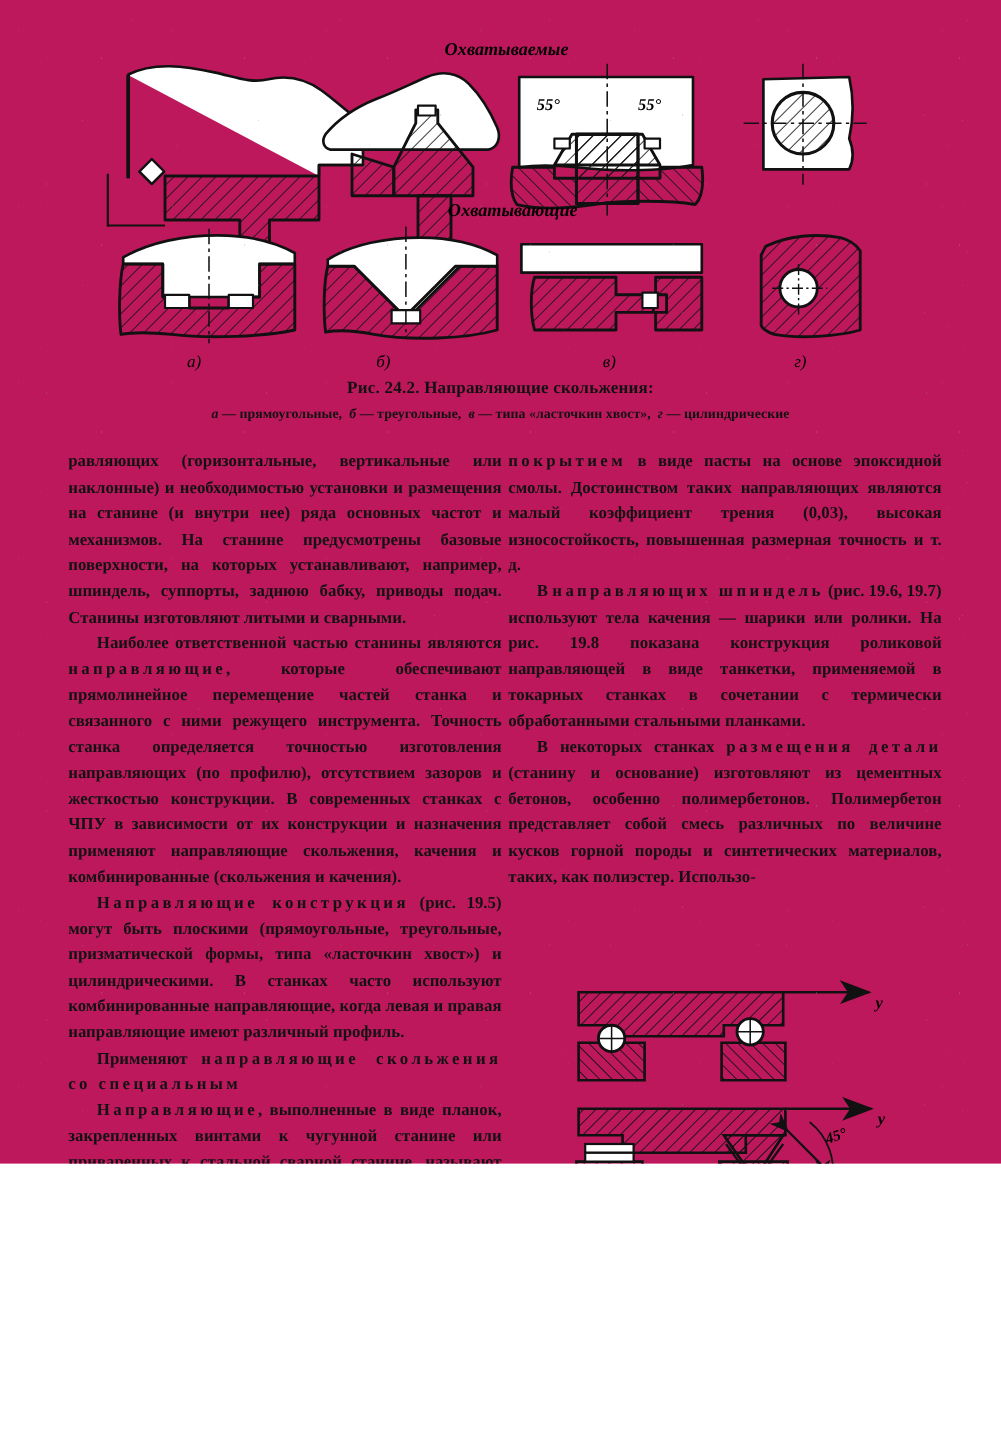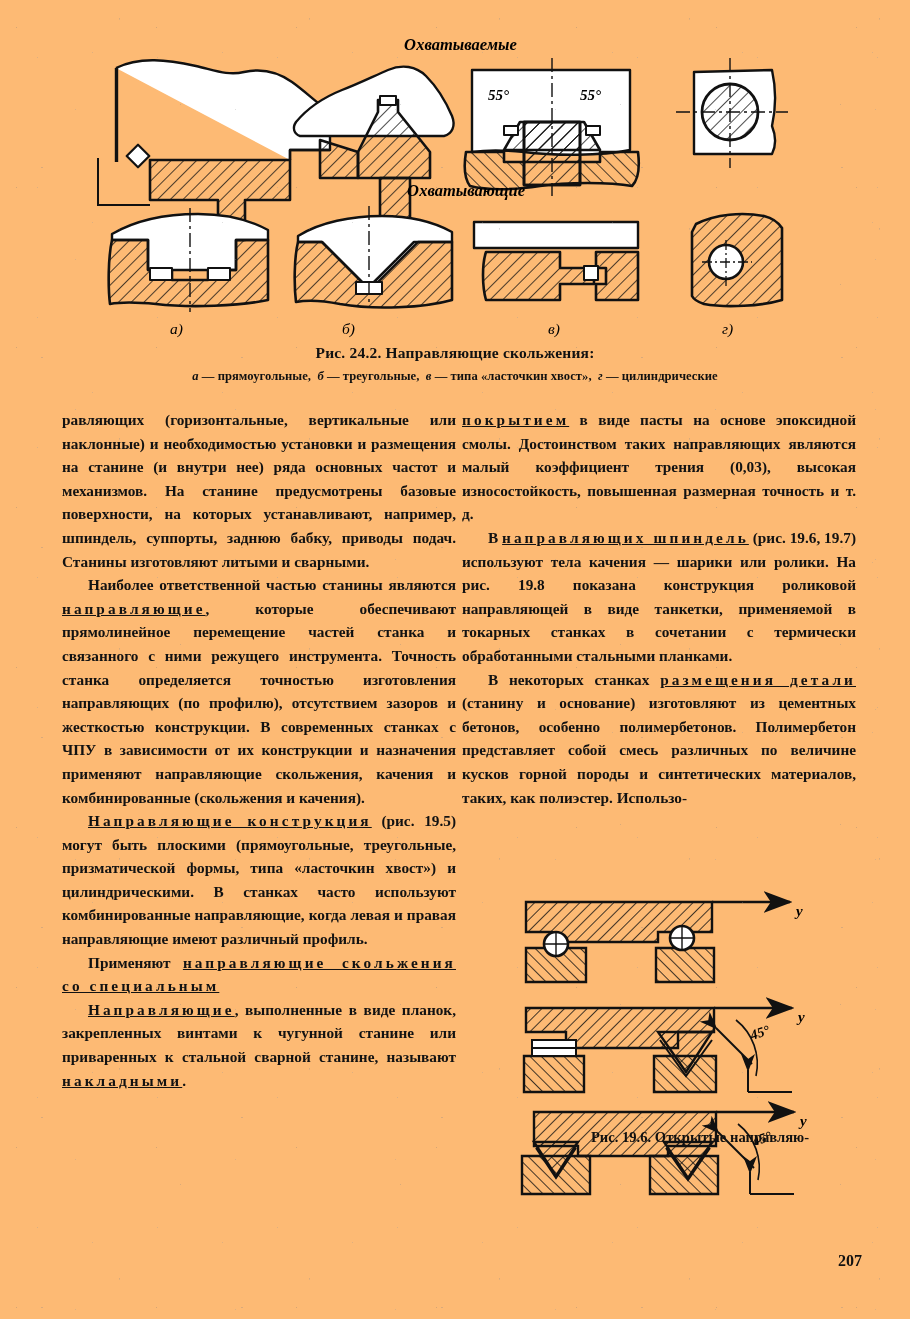--- a/index.html
+++ b/index.html
@@ -7,23 +7,23 @@
     padding: 0;
     background: #ffffff;
   }
   body {
     font-family: "Liberation Serif", serif;
     color: #111111;
   }
   .page {
     position: relative;
     width: 910px;
-    height: 1319px;
+    height: 1058px;
     margin: 0 auto;
-    background: #fdba74;
+    background: #be185d;
     overflow: hidden;
   }
 
   
   .scan-noise {
     position: absolute;
     inset: 0;
     pointer-events: none;
     opacity: .30;
     background-image:
@@ -103,21 +103,20 @@
   .col-left  { left: 62px; }
   .col-right { left: 462px; }
 
   .col p {
     margin: 0;
     text-indent: 26px;
   }
   .col p.noindent { text-indent: 0; }
   .sp {
     letter-spacing: 3.1px;
-    text-decoration: underline;
   }
 
   
   .fig196 {
     position: absolute;
     left: 500px;
     top: 880px;
     width: 400px;
     height: 330px;
   }

